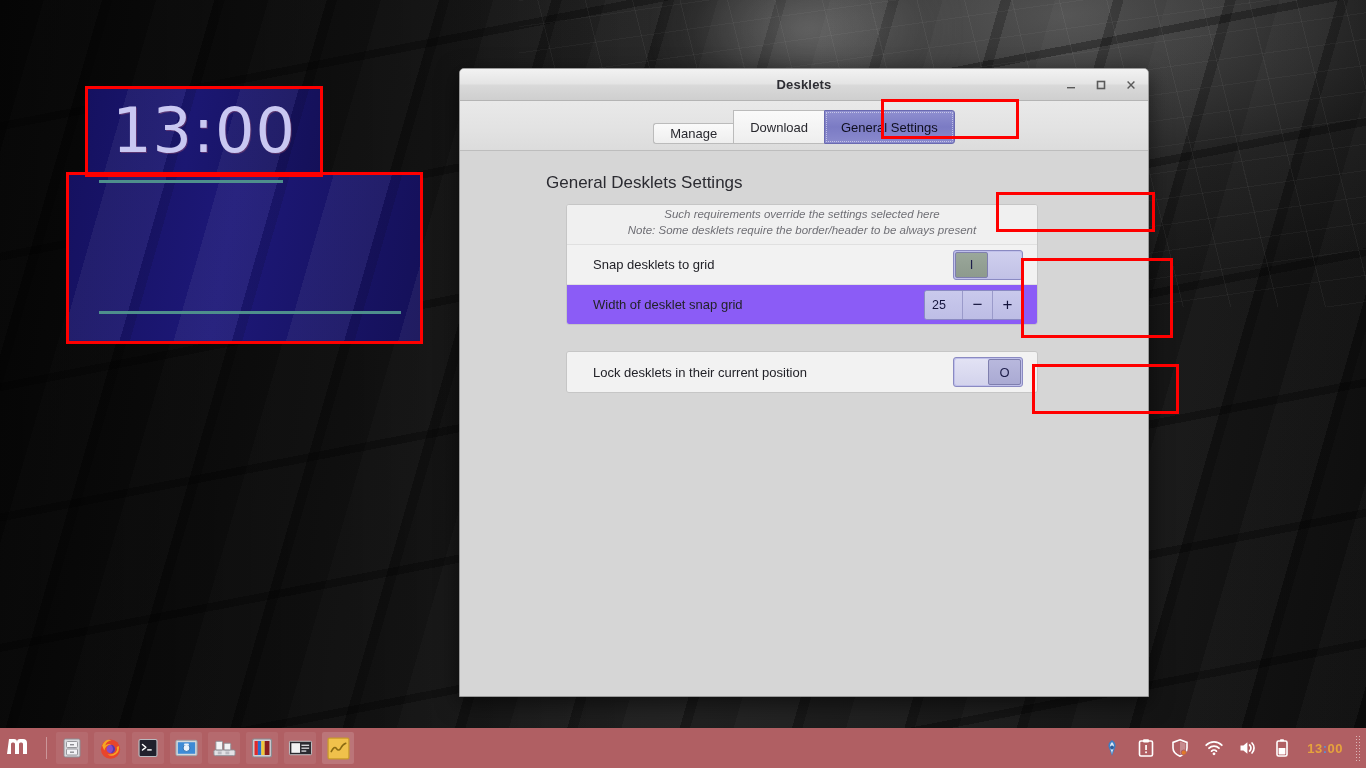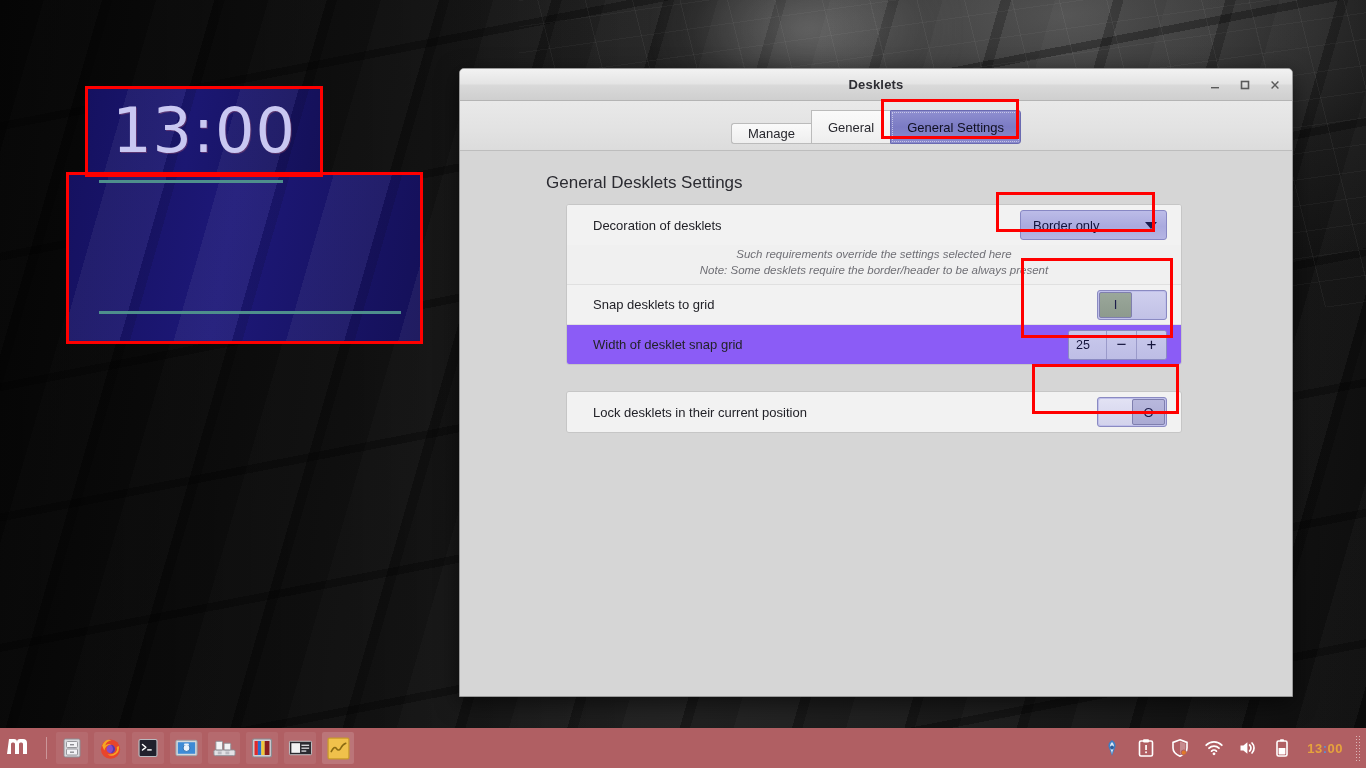--- a/index.html
+++ b/index.html
@@ -133,21 +133,21 @@
   #annot-tab            { left: 881px; top: 99px; width: 138px; height: 40px; }
   #annot-dropdown       { left: 996px; top: 192px; width: 159px; height: 40px; }
   #annot-snapgroup      { left: 1021px; top: 258px; width: 152px; height: 80px; }
   #annot-lock           { left: 1032px; top: 364px; width: 147px; height: 50px; }
 
   
   #window {
     position: absolute;
     left: 459px;
     top: 68px;
-    width: 834px;
+    width: 690px;
     height: 629px;
     background: #d6d6d6;
     border: 1px solid #9a9a9a;
     box-sizing: border-box;
     box-shadow: 0 6px 22px rgba(0,0,0,0.55);
     border-radius: 5px 5px 0 0;
     overflow: hidden;
     z-index: 20;
   }
   .titlebar {
@@ -485,40 +485,31 @@
           <svg width="12" height="12" viewBox="0 0 12 12">
               <path d="M2.6 2.6 L9.4 9.4 M9.4 2.6 L2.6 9.4" stroke="#5a5a5a" stroke-width="1.4" fill="none"></path>
             </svg>
         </div>
       </div>
     </div>
 
     <div class="tabstrip">
       <div class="tabs">
         <div class="tab">Manage</div>
-        <div class="tab">General</div>
+        <div class="tab">Download</div>
         <div class="tab active">General Settings</div>
       </div>
     </div>
 
     <div class="win-body">
 
       <div class="section-title">General Desklets Settings</div>
 
       <div class="frame">
 
-        <div class="row">
-          <span class="row-label">Decoration of desklets</span>
-          <div class="ctrl-cell">
-            <div class="dropdown">
-              <span>Border only</span>
-              <span class="caret"></span>
-            </div>
-          </div>
-        </div>
 
         <div class="note-row">
           <div class="note-line">Such requirements override the settings selected here</div>
           <div class="note-line">Note: Some desklets require the border/header to be always present</div>
         </div>
 
         <div class="row">
           <span class="row-label">Snap desklets to grid</span>
           <div class="ctrl-cell">
             <div class="switch on">

